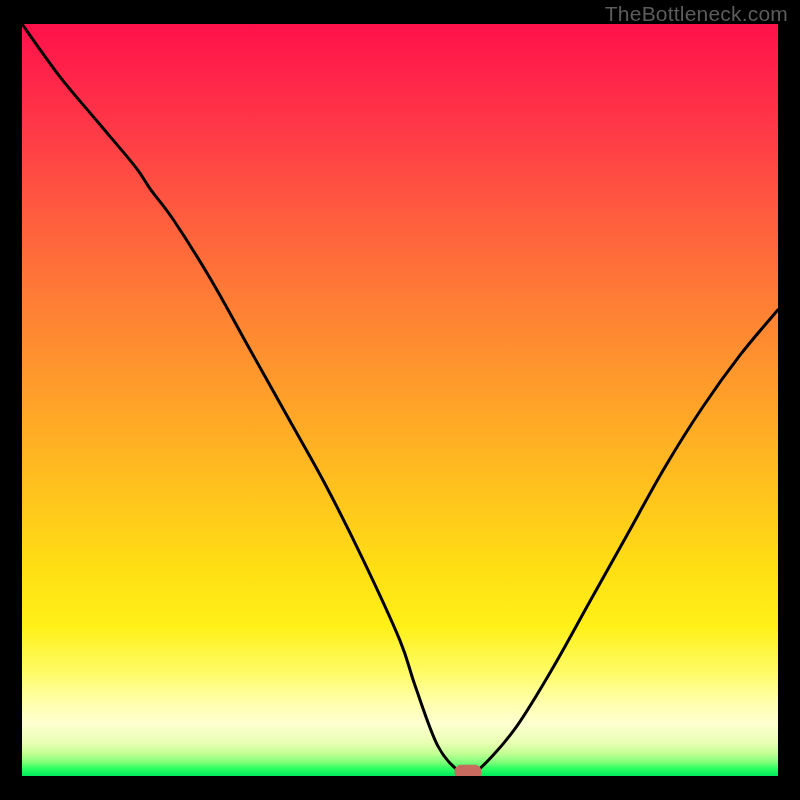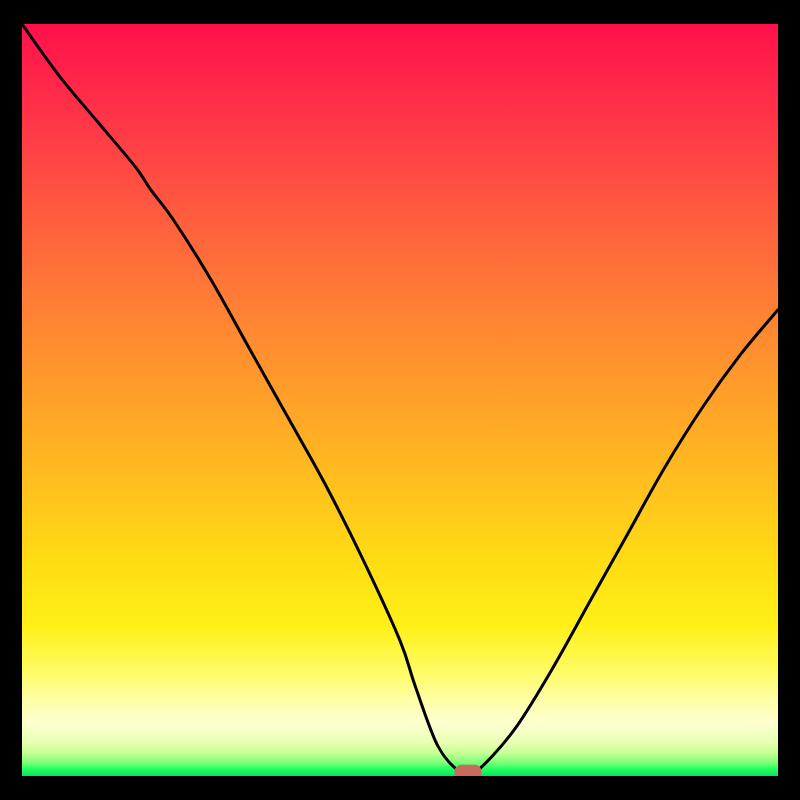--- a/index.html
+++ b/index.html
@@ -77,20 +77,21 @@
   .marker {
     fill: #c96a5e;
     stroke: #c96a5e;
   }
 </style>
 </head>
 <body>
 
 <div class="frame">
 
+  <div class="watermark">TheBottleneck.com</div>
 
   <div class="plot-area">
     <div class="gradient-bg"></div>
 
     <svg class="curve-svg" viewBox="0 0 756 752" preserveAspectRatio="none">
       <path class="curve-path" d="M 0.0 0.0 C 6.3 8.8, 25.2 36.3, 37.8 52.6 C 50.4 68.9, 63.0 82.7, 75.6 97.8 C 88.2 112.8, 104.6 131.6, 113.4 142.9 C 122.2 154.2, 122.2 156.7, 128.5 165.4 C 134.8 174.2, 141.1 180.5, 151.2 195.5 C 161.3 210.6, 176.4 234.4, 189.0 255.7 C 201.6 277.0, 214.2 300.8, 226.8 323.4 C 239.4 345.9, 252.0 368.5, 264.6 391.0 C 277.2 413.6, 289.8 434.9, 302.4 458.7 C 315.0 482.5, 327.6 507.6, 340.2 533.9 C 352.8 560.2, 369.2 595.3, 378.0 616.6 C 386.8 637.9, 386.8 644.2, 393.1 661.8 C 399.4 679.3, 408.2 707.5, 415.8 721.9 C 423.4 736.3, 432.2 743.9, 438.5 748.2 C 444.8 752.6, 444.8 755.1, 453.6 748.2 C 462.4 741.3, 478.8 723.8, 491.4 706.9 C 504.0 690.0, 516.6 668.0, 529.2 646.7 C 541.8 625.4, 554.4 601.6, 567.0 579.0 C 579.6 556.5, 592.2 533.9, 604.8 511.4 C 617.4 488.8, 630.0 465.0, 642.6 443.7 C 655.2 422.4, 667.8 402.3, 680.4 383.5 C 693.0 364.7, 705.6 347.2, 718.2 330.9 C 730.8 314.6, 749.7 293.3, 756.0 285.8" id="curvePath"></path>
       <rect class="marker" id="optimumMarker" rx="6" ry="6" width="26" height="14" x="433.0" y="741.2"></rect>
     </svg>
   </div>
 

